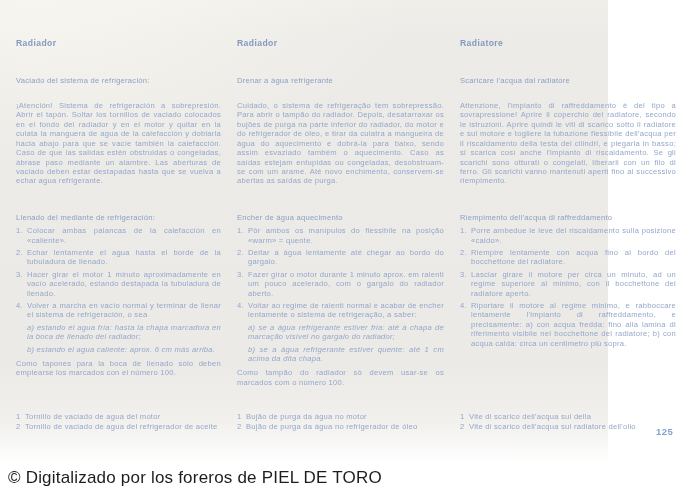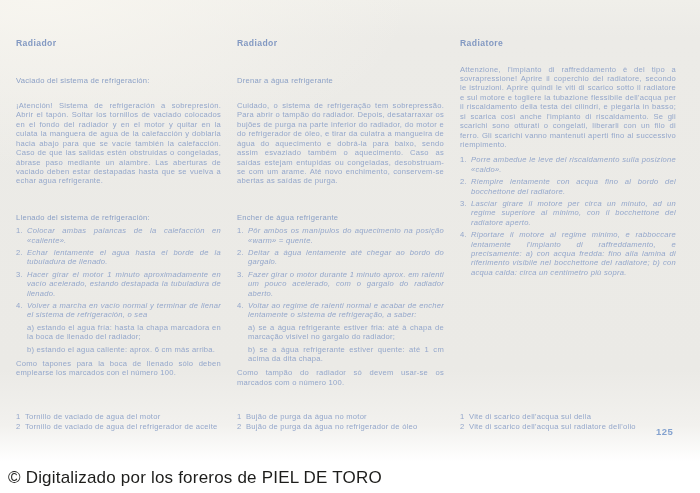--- a/index.html
+++ b/index.html
@@ -2,21 +2,21 @@
 <html><head>
 <meta charset="utf-8">
 <style>
   html,body{margin:0;padding:0;}
   body{
     width:700px;height:493px;position:relative;background:#ffffff;
     font-family:"Liberation Sans","DejaVu Sans",sans-serif;
     -webkit-font-smoothing:antialiased;overflow:hidden;
   }
   .scan{
-    position:absolute;left:0;top:0;width:700px;height:462px;
+    position:absolute;left:0;top:0;width:608px;height:462px;
     background:
       radial-gradient(620px 280px at 6% 0%, rgba(248,246,240,.9), rgba(248,246,240,0) 60%),
       linear-gradient(180deg,#f0efea 0%,#ecebe7 8%,#ebeae6 80%,#f2f1ee 92%,#ffffff 100%);
   }
   .cols{
     position:absolute;left:16px;top:38px;display:flex;gap:16px;width:660px;
   }
   .col{color:#94a7cb;font-size:7.6px;line-height:1.24;letter-spacing:.25px;}
   .col-es{width:205px;}
   .col-pt{width:207px;}
@@ -27,22 +27,22 @@
   }
   .subhead{
     color:#8ba0c6;margin:27px 0 4px 0;
   }
   .para{
     text-align:justify;margin:16px 0 6px 0;
   }
   .steps{margin-top:2px;}
   .step{display:flex;margin:0 0 3px 0;}
   .step-num{width:11px;flex:0 0 11px;}
-  .step-text{flex:1;text-align:justify;font-style:italic;}
-  .substep{margin:3px 0 0 11px;text-align:justify;}
+  .step-text{flex:1;text-align:justify;}
+  .substep{margin:3px 0 0 11px;text-align:justify;font-style:italic;}
   .closing{margin-top:5px;text-align:justify;}
   .footrow{
     position:absolute;left:16px;top:412px;display:flex;gap:16px;width:660px;
     color:#94a7cb;font-size:7.6px;line-height:1.3;letter-spacing:.25px;
   }
   .footnote{display:flex;}
   .fn-num{width:9px;flex:0 0 9px;}
   .fn-text{flex:1;}
   .page-number{
     position:absolute;left:656px;top:426px;
@@ -57,21 +57,21 @@
 <body>
 
 <div class="scan">
 
   <div class="cols">
 
     <div class="col col-es">
       <div class="title">Radiador</div>
       <div class="subhead">Vaciado del sistema de refrigeración:</div>
       <div class="para">¡Atención! Sistema de refrigeración a sobrepresión. Abrir el tapón. Soltar los tornillos de vaciado colocados en el fondo del radiador y en el motor y quitar en la culata la manguera de agua de la calefacción y doblarla hacia abajo para que se vacíe también la calefacción. Caso de que las salidas estén obstruidas o congeladas, ábrase paso mediante un alambre. Las aberturas de vaciado deben estar destapadas hasta que se vuelva a echar agua refrigerante.</div>
-      <div class="subhead">Llenado del sistema de refrigeración:</div>
+      <div class="subhead">Llenado del mediante de refrigeración:</div>
       <div class="steps">
         <div class="step">
           <span class="step-num">1.</span>
           <span class="step-text">Colocar ambas palancas de la calefacción en «caliente».</span>
         </div>
         <div class="step">
           <span class="step-num">2.</span>
           <span class="step-text">Echar lentamente el agua hasta el borde de la tubuladura de llenado.</span>
         </div>
         <div class="step">
@@ -85,25 +85,25 @@
         <div class="substep">a) estando el agua fría: hasta la chapa marcadora en la boca de llenado del radiador;</div>
         <div class="substep">b) estando el agua caliente: aprox. 6 cm más arriba.</div>
       </div>
       <div class="closing">Como tapones para la boca de llenado sólo deben emplearse los marcados con el número 100.</div>
     </div>
 
     <div class="col col-pt">
       <div class="title">Radiador</div>
       <div class="subhead">Drenar a água refrigerante</div>
       <div class="para">Cuidado, o sistema de refrigeração tem sobrepressão. Para abrir o tampão do radiador. Depois, desatarraxar os bujões de purga na parte inferior do radiador, do motor e do refrigerador de óleo, e tirar da culatra a mangueira de água do aquecimento e dobrá-la para baixo, sendo assim esvaziado também o aquecimento. Caso as saídas estejam entupidas ou congeladas, desobstruam-se com um arame. Até novo enchimento, conservem-se abertas as saídas de purga.</div>
-      <div class="subhead">Encher de água refrigerante</div>
+      <div class="subhead">Encher de água aquecimento</div>
       <div class="steps">
         <div class="step">
           <span class="step-num">1.</span>
-          <span class="step-text">Pôr ambos os manípulos do aquecimento na posição «warm» = quente.</span>
+          <span class="step-text">Pôr ambos os manípulos do flessibile na posição «warm» = quente.</span>
         </div>
         <div class="step">
           <span class="step-num">2.</span>
           <span class="step-text">Deitar a água lentamente até chegar ao bordo do gargalo.</span>
         </div>
         <div class="step">
           <span class="step-num">3.</span>
           <span class="step-text">Fazer girar o motor durante 1 minuto aprox. em ralenti um pouco acelerado, com o gargalo do radiador aberto.</span>
         </div>
         <div class="step">
@@ -111,21 +111,23 @@
           <span class="step-text">Voltar ao regime de ralenti normal e acabar de encher lentamente o sistema de refrigeração, a saber:</span>
         </div>
         <div class="substep">a) se a água refrigerante estiver fria: até à chapa de marcação visível no gargalo do radiador;</div>
         <div class="substep">b) se a água refrigerante estiver quente: até 1 cm acima da dita chapa.</div>
       </div>
       <div class="closing">Como tampão do radiador só devem usar-se os marcados com o número 100.</div>
     </div>
 
     <div class="col col-it">
       <div class="title">Radiatore</div>
+      <div class="subhead">Scaricare l'acqua dal radiatore</div>
       <div class="para">Attenzione, l'impianto di raffreddamento è del tipo a sovrapressione! Aprire il coperchio del radiatore, secondo le istruzioni. Aprire quindi le viti di scarico sotto il radiatore e sul motore e togliere la tubazione flessibile dell'acqua per il riscaldamento della testa dei cilindri, e piegarla in basso; si scarica così anche l'impianto di riscaldamento. Se gli scarichi sono otturati o congelati, liberarli con un filo di ferro. Gli scarichi vanno mantenuti aperti fino al successivo riempimento.</div>
+      <div class="subhead">Riempimento dell'acqua di raffreddamento</div>
       <div class="steps">
         <div class="step">
           <span class="step-num">1.</span>
           <span class="step-text">Porre ambedue le leve del riscaldamento sulla posizione «caldo».</span>
         </div>
         <div class="step">
           <span class="step-num">2.</span>
           <span class="step-text">Riempire lentamente con acqua fino al bordo del bocchettone del radiatore.</span>
         </div>
         <div class="step">

